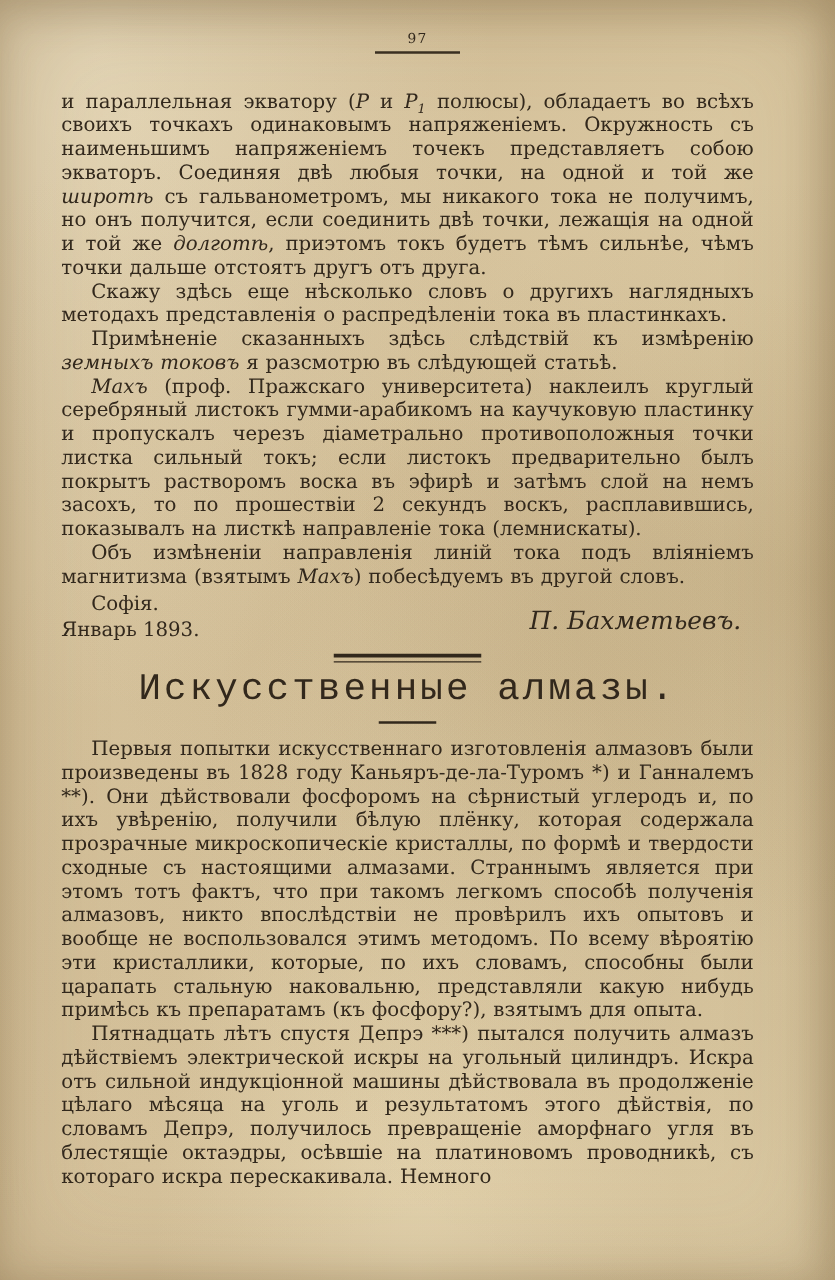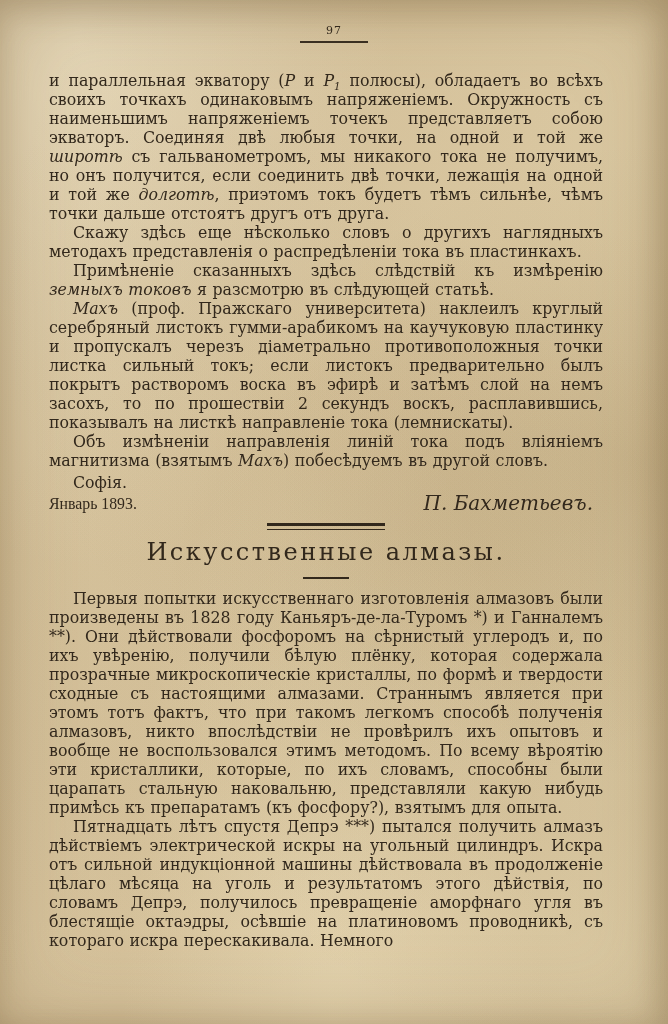--- a/index.html
+++ b/index.html
@@ -45,41 +45,42 @@
     text-align: justify;
     font-size: 15.8px;
     line-height: 19px;
     word-spacing: 0.5px;
   }
   .para.indent { text-indent: 24px; }
   .it { font-style: italic; }
   sub { font-size: 0.65em; line-height: 0; }
 
   .sig-row {
-    display: flex; justify-content: space-between; align-items: flex-end;
+    display: flex; justify-content: space-between; align-items: flex-start;
     margin-top: 2px; font-size: 15.8px; line-height: 21px;
   }
   .sig-left .place { padding-left: 24px; }
-  .sig-left .date { padding-left: 0; font-family: Liberation Serif, serif; }
+  .sig-left .date { padding-left: 0; }
   .signature { font-style: italic; margin-top: 14px; padding-right: 10px; font-size: 20px; }
 
   .section-divider {
     width: 118px; margin: 9px auto 4px;
     border-top: 3px solid #32281c;
     border-bottom: 1px solid #32281c;
     height: 2.5px;
   }
 
   .article-title {
     margin: 4px 0 0;
-    font-size: 24px;
+    font-size: 30px;
     font-weight: normal;
     letter-spacing: 2.5px;
     text-align: center;
     line-height: 36px;
+    font-family: Liberation Mono, monospace;
   }
   .title-rule { width: 46px; height: 2px; background: #32281c; margin: 7px auto 10px; }
 </style>
 </head>
 <body>
 
 <div class="page">
   <div class="paper-texture"></div>
 
   <header class="page-header">

